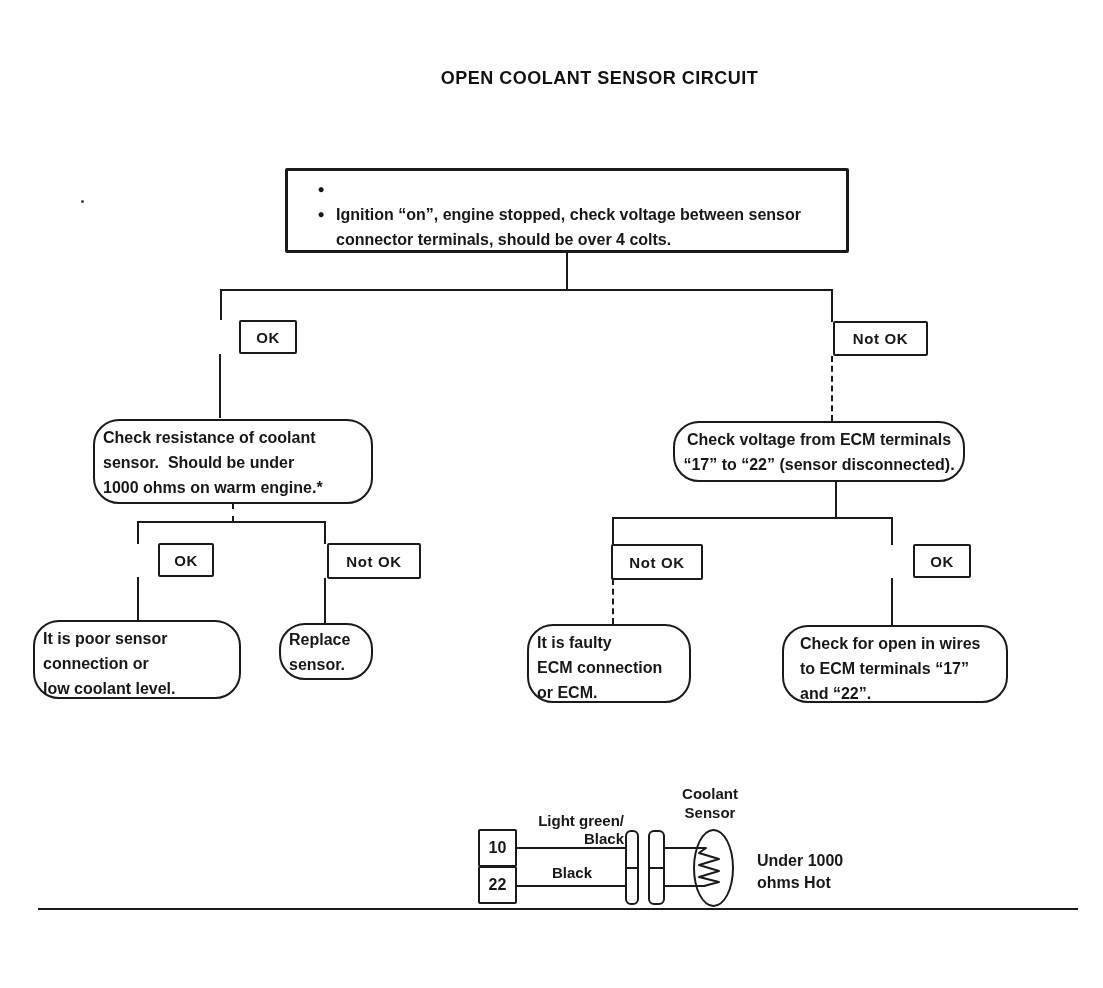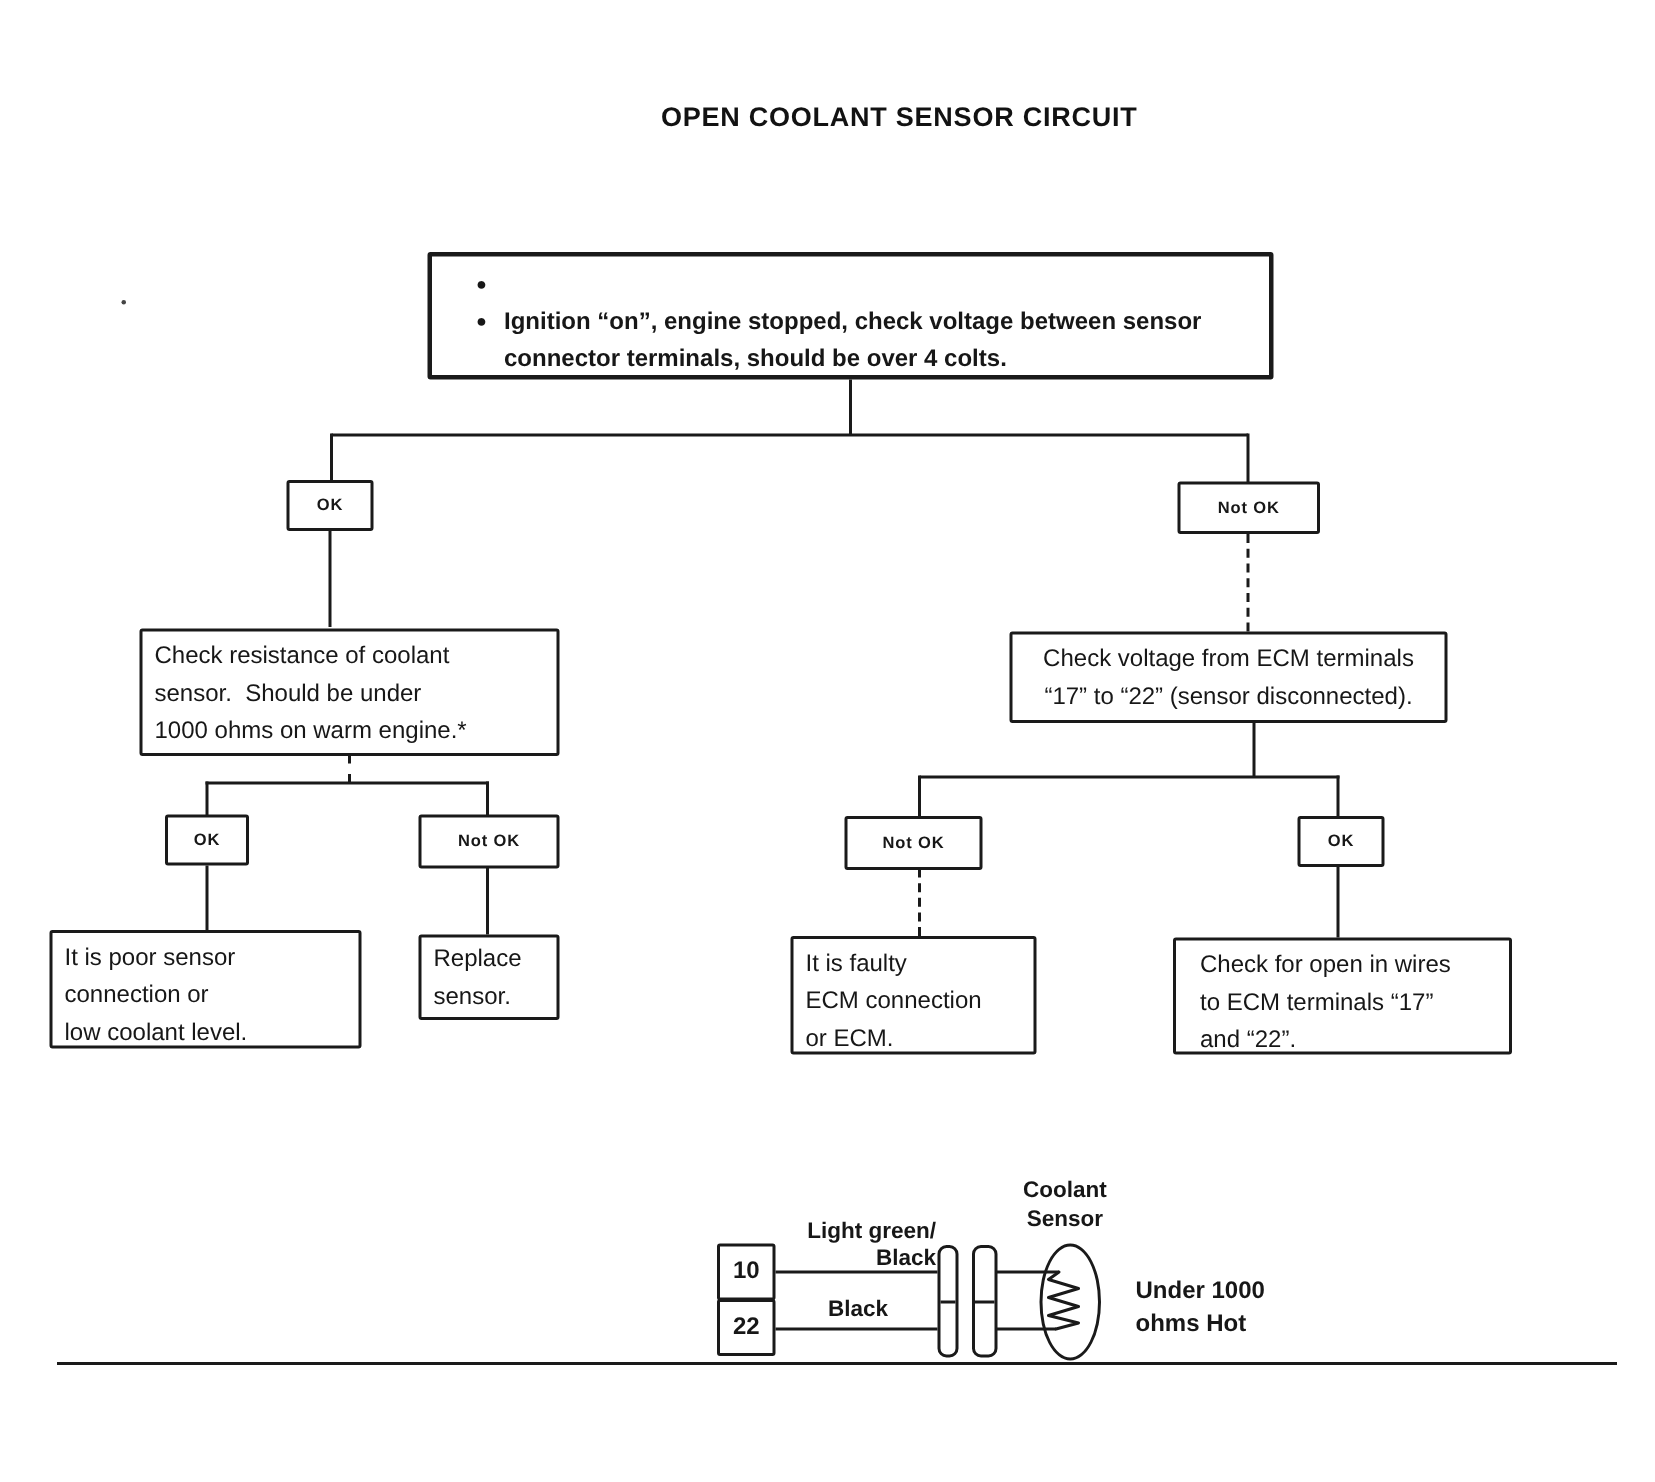--- a/index.html
+++ b/index.html
@@ -7,25 +7,25 @@
     position:relative; width:1103px; height:988px; background:#ffffff;
     font-family:"Liberation Sans", sans-serif; color:#171717; overflow:hidden;
   }
   .box {
     position:absolute; box-sizing:border-box; background:#ffffff;
     border:2px solid #1a1a1a; border-radius:2px;
   }
   .thick { border-width:3px; }
   .dec {
     display:flex; align-items:center; justify-content:center;
-    font-weight:bold; font-size:11px; letter-spacing:0.6px;
+    font-weight:bold; font-size:15px; letter-spacing:0.6px;margin-left:48px;
   }
   .txt {
-    font-weight:normal; font-size:16px; line-height:25px;
-    white-space:pre-wrap; padding:4px 8px;
+    font-weight:bold; font-size:16px; line-height:25px;
+    white-space:pre-wrap; padding:4px 8px;border-radius:26px;
   }
   .vl { position:absolute; width:2px; background:#1a1a1a; }
   .hl { position:absolute; height:2px; background:#1a1a1a; }
   .vl.dash { width:0; background:none; border-left:2px dashed #1a1a1a; }
   #page-title {
     position:absolute; top:68px; left:0; width:1103px; text-align:center;
     font-size:18px; font-weight:bold; letter-spacing:0.5px; color:#121212;margin-left:48px;
   }
   
   #start-box { left:285px; top:168px; width:564px; height:85px; padding:6px 10px 0 18px; }

